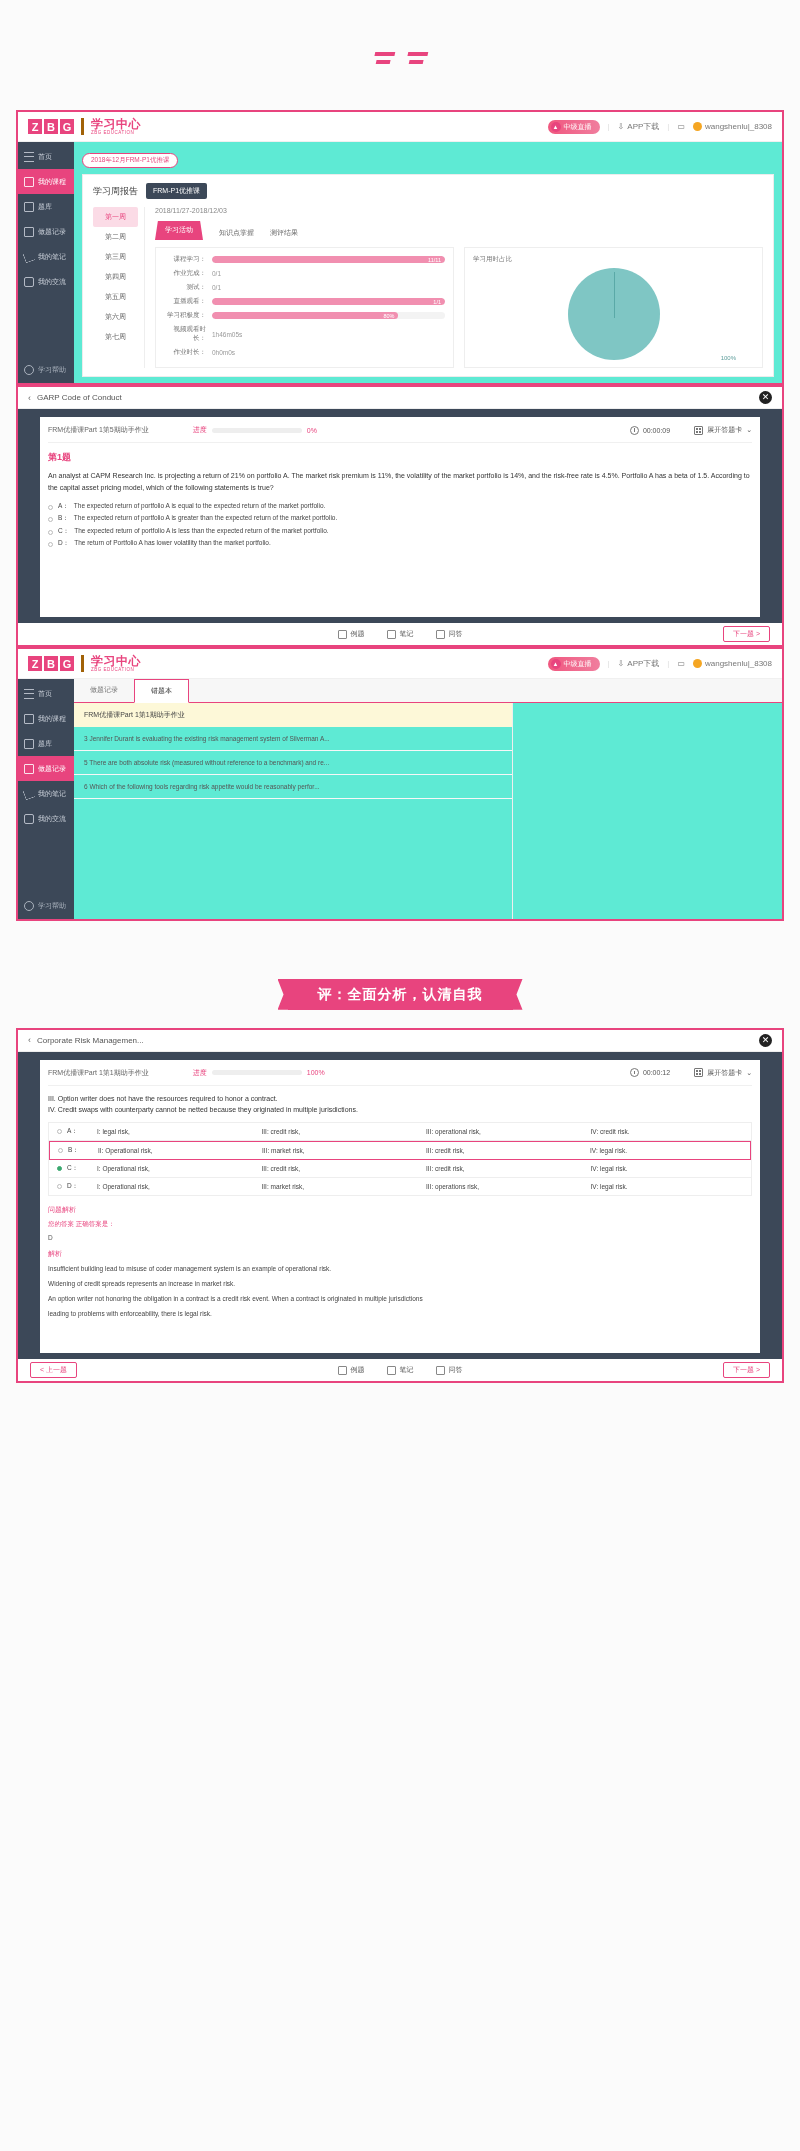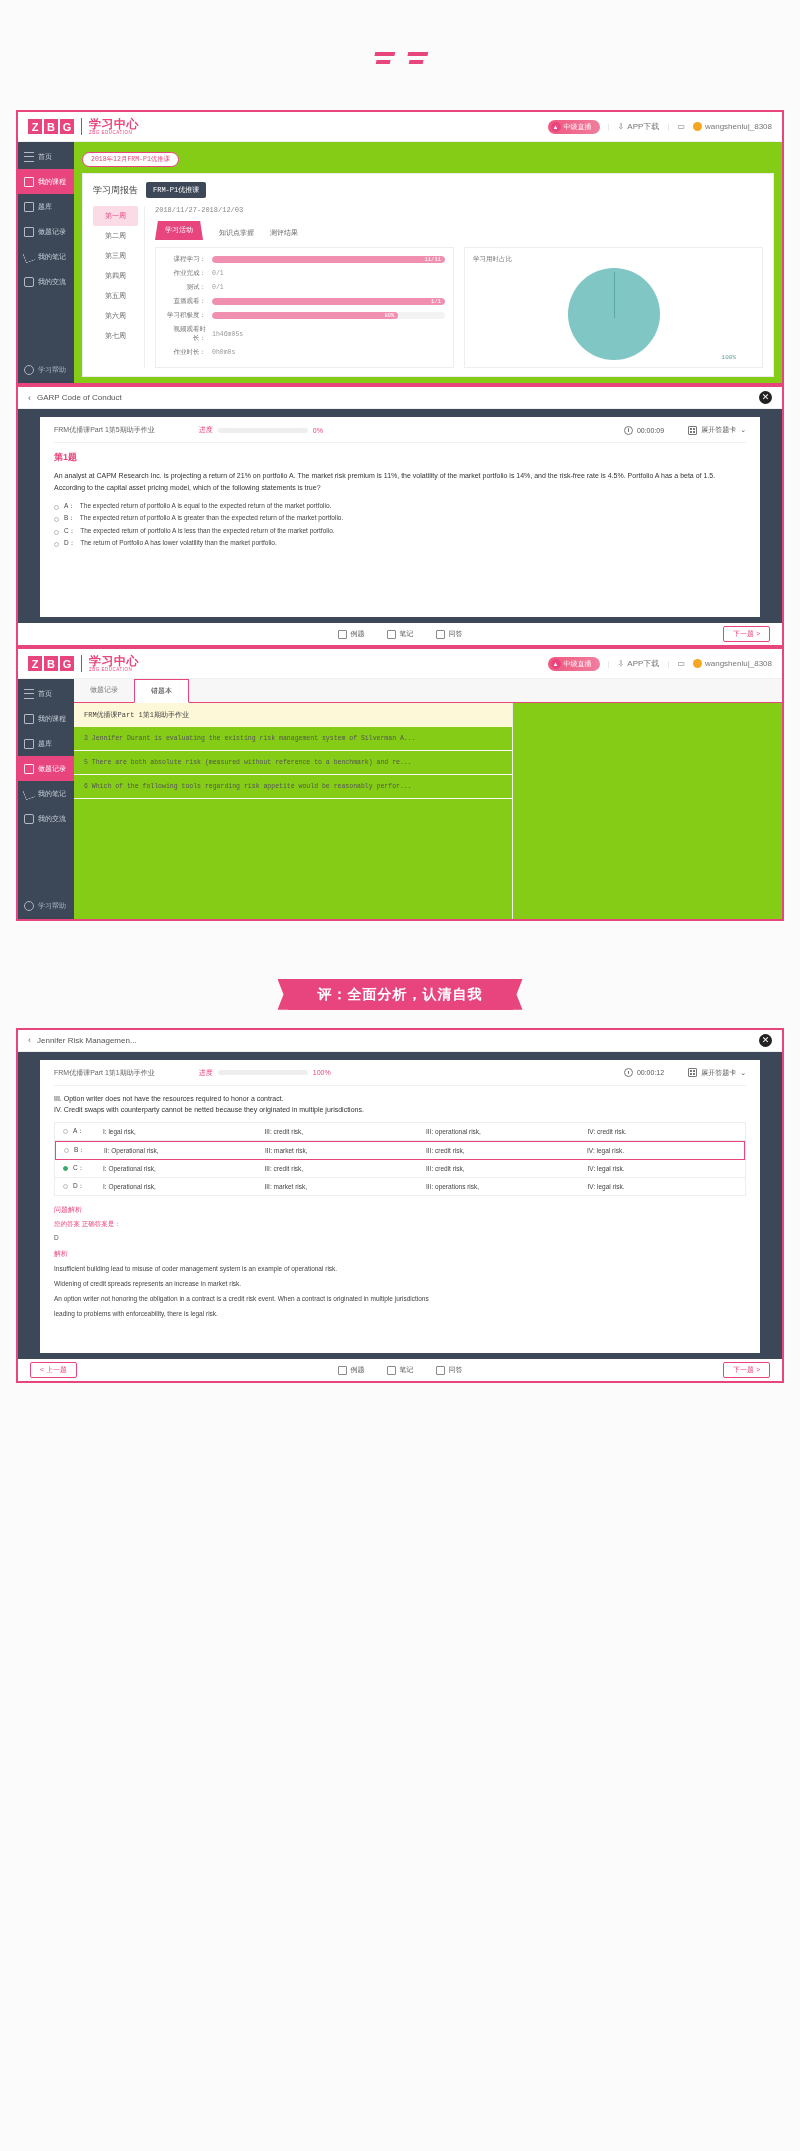--- a/index.html
+++ b/index.html
@@ -74,21 +74,21 @@
   .logo-blocks { display: flex; gap: 2px; }
   .logo-blocks span {
     width: 14px; height: 15px;
     background: #e8447e;
     color: #fff;
     font-size: 11px;
     font-weight: bold;
     display: flex; align-items: center; justify-content: center;
     font-family: "Liberation Sans", sans-serif;
   }
-  .logo-text { margin-left: 7px; padding-left: 7px; border-left: 1px solid #a16207; line-height: 1; }
+  .logo-text { margin-left: 7px; padding-left: 7px; border-left: 3px solid #a16207; line-height: 1; }
   .logo-cn { font-size: 12px; font-weight: bold; color: #e8447e; letter-spacing: 0.5px; }
   .logo-en { font-size: 4.5px; color: #e8447e; letter-spacing: 0.5px; margin-top: 1px; }
   .top-right { margin-left: auto; display: flex; align-items: center; gap: 8px; font-size: 8px; color: #777; }
   .live-badge {
     background: linear-gradient(90deg,#f0577f,#f07e9e);
     color: #fff;
     border-radius: 9px;
     padding: 2px 8px 2px 3px;
     display: flex; align-items: center; gap: 3px;
     font-size: 7px;
@@ -128,21 +128,21 @@
   .side-icon.pen { border:none; transform: rotate(-20deg); border-left:1px solid currentColor; border-bottom:1px solid currentColor; }
   .side-icon.chat { border-radius: 2px; }
   .side-bottom {
     position: absolute; bottom: 8px; left: 0; right: 0;
     display: flex; align-items: center; gap: 4px;
     padding-left: 6px;
     font-size: 7px; color: #aab2bd;
   }
   .side-bottom .circ { width: 10px; height: 10px; border: 1px solid currentColor; border-radius: 50%; }
 
-  .content { flex: 1; background: #84cc16; padding: 6px 8px; position: relative; font-family: Liberation Mono, monospace; }
+  .content { flex: 1; background: #5eead4; padding: 6px 8px; position: relative; }
   .pill-tag {
     display: inline-block;
     border: 1px solid #e8447e;
     color: #e8447e;
     border-radius: 9px;
     font-size: 6.5px;
     padding: 2px 8px;
     background: #fff;
   }
   .card {
@@ -214,21 +214,21 @@
   }
   .back-arrow { font-size: 9px; color: #666; }
   .close-x {
     margin-left: auto;
     width: 13px; height: 13px; border-radius: 50%;
     background: #222; color: #fff;
     display: flex; align-items: center; justify-content: center;
     font-size: 9px; line-height: 1;
   }
   .quiz-body { background: #3c4858; padding: 8px 22px 6px; }
-  .quiz-card { background: #fff; padding: 8px 14px 14px; min-height: 200px; }
+  .quiz-card { background: #fff; padding: 8px 8px 14px; min-height: 200px; }
   .quiz-meta { display: flex; align-items: center; font-size: 7px; color: #666; gap: 10px; padding-bottom: 7px; border-bottom: 1px solid #f0f0f0; }
   .quiz-meta .name { flex: 0 0 auto; }
   .prog-wrap { display: flex; align-items: center; gap: 5px; margin-left: 34px; }
   .prog-label { color: #e8447e; font-size: 7px; }
   .prog-track { width: 90px; height: 5px; background: #eee; border-radius: 3px; overflow: hidden; }
   .prog-fill { height: 100%; background: #e8447e; }
   .prog-pct { color: #e8447e; font-size: 7px; }
   .timer { display: flex; align-items: center; gap: 4px; margin-left: auto; font-size: 7px; color: #555; }
   .clock { width: 9px; height: 9px; border: 1px solid #777; border-radius: 50%; position: relative; }
   .clock::after { content:""; position:absolute; left:50%; top:1.5px; width:1px; height:3.5px; background:#777; }
@@ -619,21 +619,21 @@
     </div>
   </div>
 
   <div class="ribbon-wrap" style="padding-top:58px">
     <span class="ribbon">评：全面分析，认清自我</span>
   </div>
 
   <div class="shot shot-dark">
     <div class="quiz-top">
       <span class="back-arrow">‹</span>
-      <span>Jennifer Risk Managemen...</span>
+      <span>Corporate Risk Managemen...</span>
       <span class="close-x">✕</span>
     </div>
     <div class="quiz-body">
       <div class="quiz-card" style="min-height:160px">
         <div class="quiz-meta">
           <span class="name">FRM优播课Part 1第1期助手作业</span>
           <span class="prog-wrap">
             <span class="prog-label">进度</span>
             <span class="prog-track"><span class="prog-fill" style="width:100%"></span></span>
             <span class="prog-pct">100%</span>

